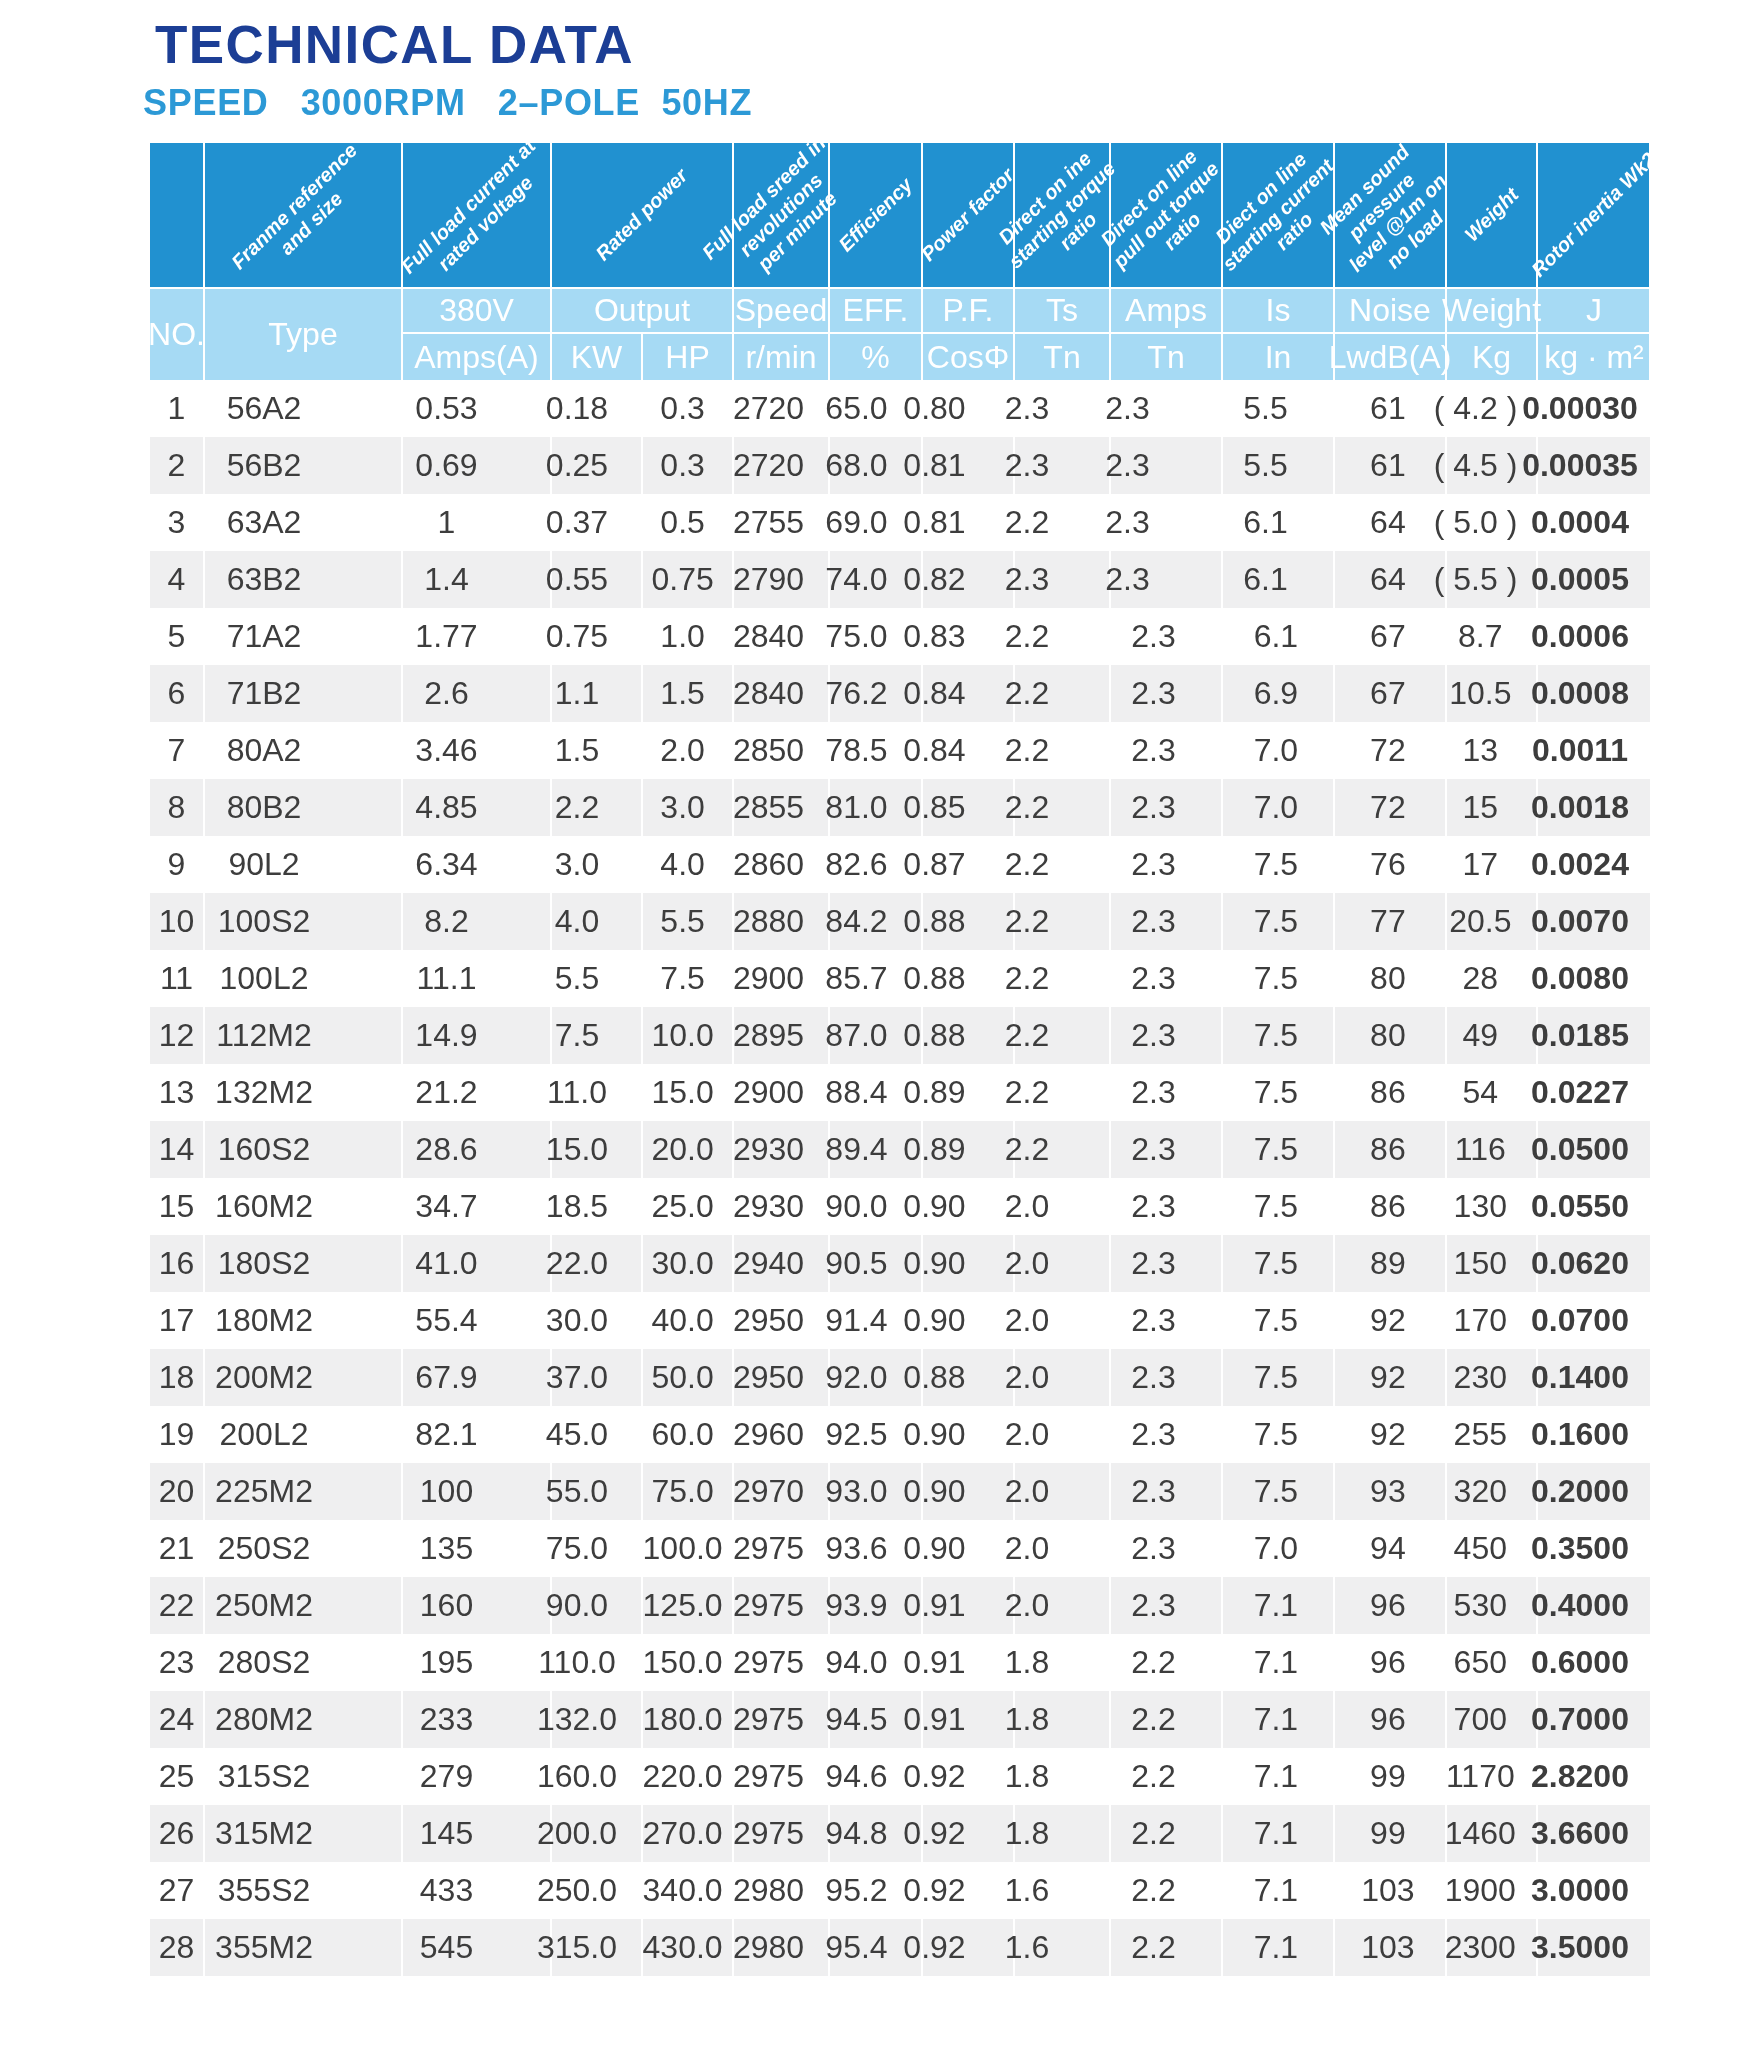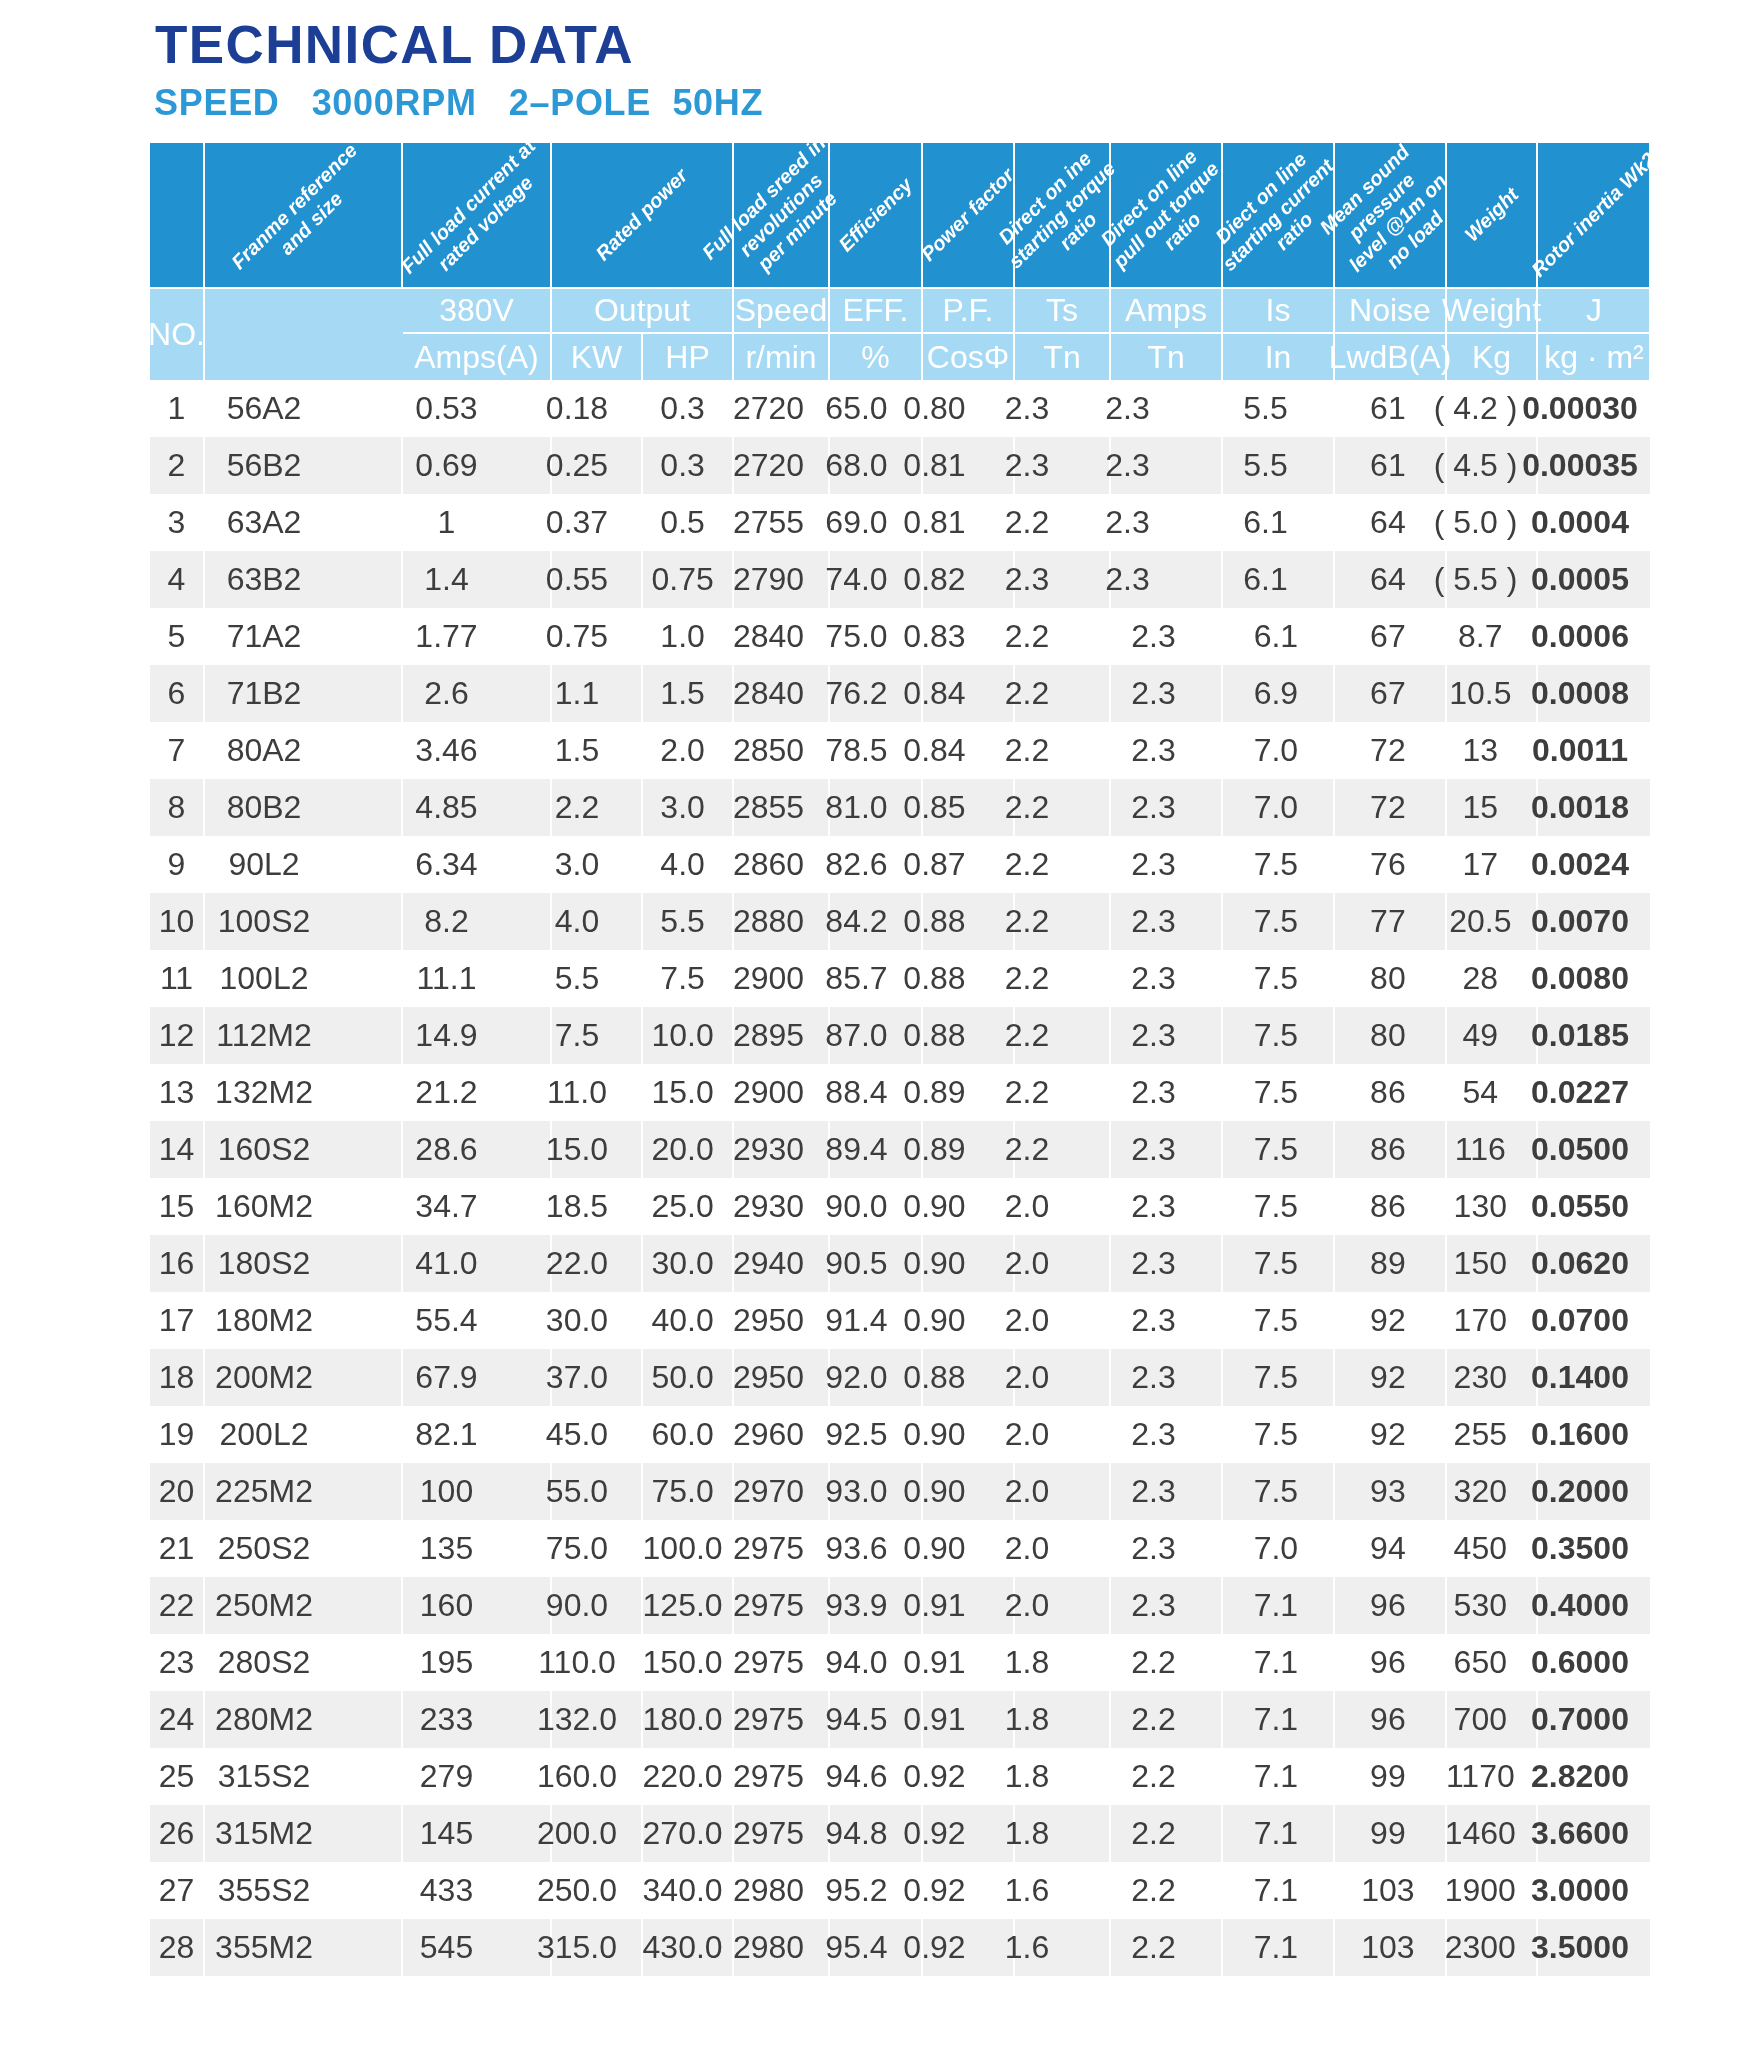--- a/index.html
+++ b/index.html
@@ -3,21 +3,21 @@
 <meta charset="utf-8">
 <style>
   html,body{margin:0;padding:0;background:#fff;}
   body{
     width:1758px;height:2066px;position:relative;
     font-family:"Liberation Sans","DejaVu Sans",sans-serif;
     --cols:55px 198px 149px 91px 91px 96px 93px 92px 96px 112px 112px 112px 91px 112px;
   }
   .title{position:absolute;left:155px;top:14px;font-size:53px;font-weight:bold;
     color:#1c3e95;letter-spacing:1.4px;white-space:pre;}
-  .subtitle{position:absolute;left:154px;top:82px;font-size:36px;font-weight:bold;
+  .subtitle{position:absolute;left:143px;top:82px;font-size:36px;font-weight:bold;
     color:#2c99d6;letter-spacing:0.7px;white-space:pre;}
   .table{position:absolute;left:150px;top:143px;width:1499px;}
   
   .hband{display:grid;grid-template-columns:var(--cols);height:144px;background:#2191d0;
     border-bottom:2.8px solid #fff;}
   .th{position:relative;border-right:2.8px solid #fff;overflow:visible;box-sizing:border-box;}
   .th.ce{border-right:none;}
   .rot{position:absolute;left:50%;top:50%;
     transform:translate(-50%,-50%) rotate(-45deg);
     color:#fff;font-weight:bold;font-style:italic;font-size:20px;line-height:1.18;
@@ -115,20 +115,21 @@
     <div class="th c13">
       <span class="rot">Weight</span>
     </div>
     <div class="th c14 ce">
       <span class="rot">Rotor inertia Wk2</span>
     </div>
   </div>
 
   <div class="sub">
     <div class="sc sab c1">NO.</div>
+    <div class="sc sab c2">Type</div>
     <div class="sc sa c3">380V</div>
     <div class="sc sa c4-6">Output</div>
     <div class="sc sa c6">Speed</div>
     <div class="sc sa c7">EFF.</div>
     <div class="sc sa c8">P.F.</div>
     <div class="sc sa c9">Ts</div>
     <div class="sc sa c10">Amps</div>
     <div class="sc sa c11">Is</div>
     <div class="sc sa c12">Noise</div>
     <div class="sc sa c13">Weight</div>

